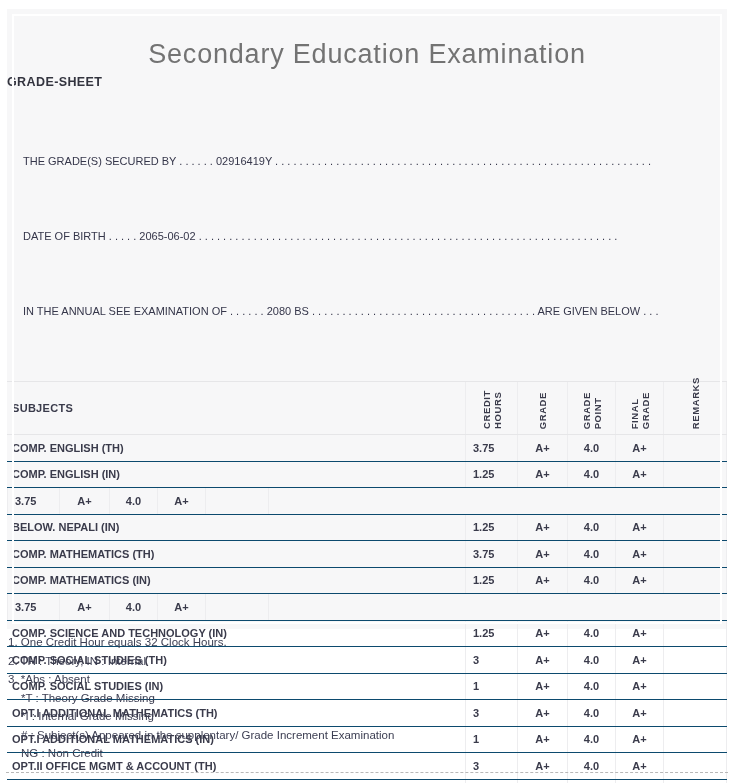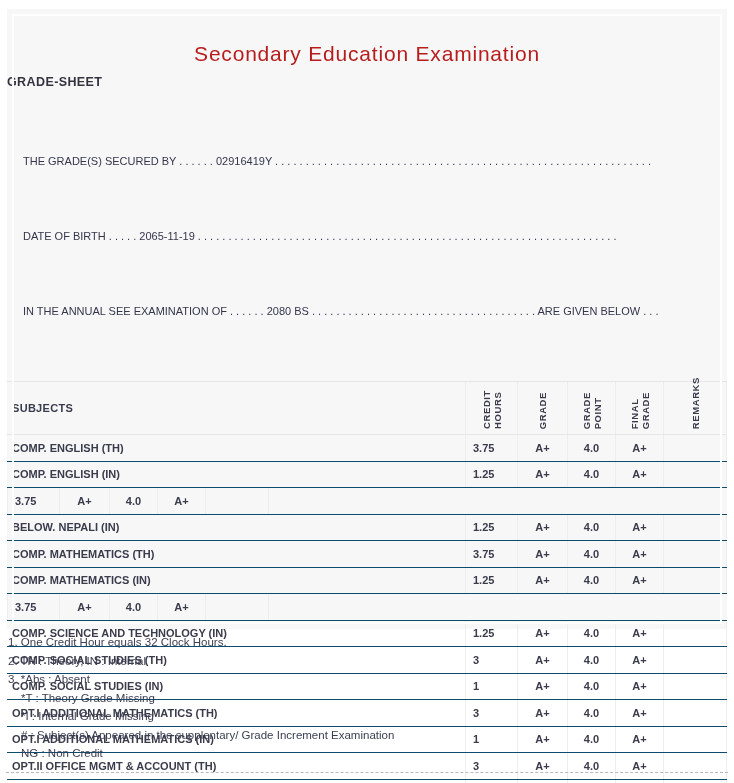--- a/index.html
+++ b/index.html
@@ -12,22 +12,22 @@
   
   .panel{
     position:absolute;left:7px;top:9px;width:720px;height:620px;
     background:#f7f7f8;
   }
   .panel .inner-stroke{
     position:absolute;inset:5px;border:2px solid #ffffff;pointer-events:none;
   }
   .page-title{
     padding-top:33px;text-align:center;
-    font-size:21px;line-height:24px;letter-spacing:0.8px;
-    color:#b91c1c;font-weight:normal;
+    font-size:27px;line-height:24px;letter-spacing:0.8px;
+    color:#737373;font-weight:normal;
   }
   .page-subtitle{
     margin-top:9px;text-align:left;
     font-size:12.5px;line-height:14px;font-weight:bold;letter-spacing:0.4px;
     color:#33343f;
   }
   .info-block{
     margin:10px 0 0 16px;width:706px;
     font-size:11px;font-weight:normal;line-height:25px;
     white-space:pre;overflow:hidden;color:#35364a;
@@ -75,21 +75,21 @@
 <body>
 
 <div class="panel">
   <div class="inner-stroke"></div>
 
   <div class="page-title">Secondary Education Examination</div>
   <div class="page-subtitle">GRADE-SHEET</div>
 
   <div class="info-block">
     <div class="info-line">THE GRADE(S) SECURED BY . . . . . . 02916419Y . . . . . . . . . . . . . . . . . . . . . . . . . . . . . . . . . . . . . . . . . . . . . . . . . . . . . . . . . . . . . .</div>
-    <div class="info-line">DATE OF BIRTH . . . . . 2065-11-19 . . . . . . . . . . . . . . . . . . . . . . . . . . . . . . . . . . . . . . . . . . . . . . . . . . . . . . . . . . . . . . . . . . . . .</div>
+    <div class="info-line">DATE OF BIRTH . . . . . 2065-06-02 . . . . . . . . . . . . . . . . . . . . . . . . . . . . . . . . . . . . . . . . . . . . . . . . . . . . . . . . . . . . . . . . . . . . .</div>
     <div class="info-line">IN THE ANNUAL SEE EXAMINATION OF . . . . . . 2080 BS . . . . . . . . . . . . . . . . . . . . . . . . . . . . . . . . . . . . . ARE GIVEN BELOW . . .</div>
   </div>
 
   <div class="gtable">
     <div class="thead">
       <div class="cell c-subject">SUBJECTS</div>
       <div class="cell c-credit vcell">
         <span class="vtext">CREDIT
 HOURS</span>
       </div>

